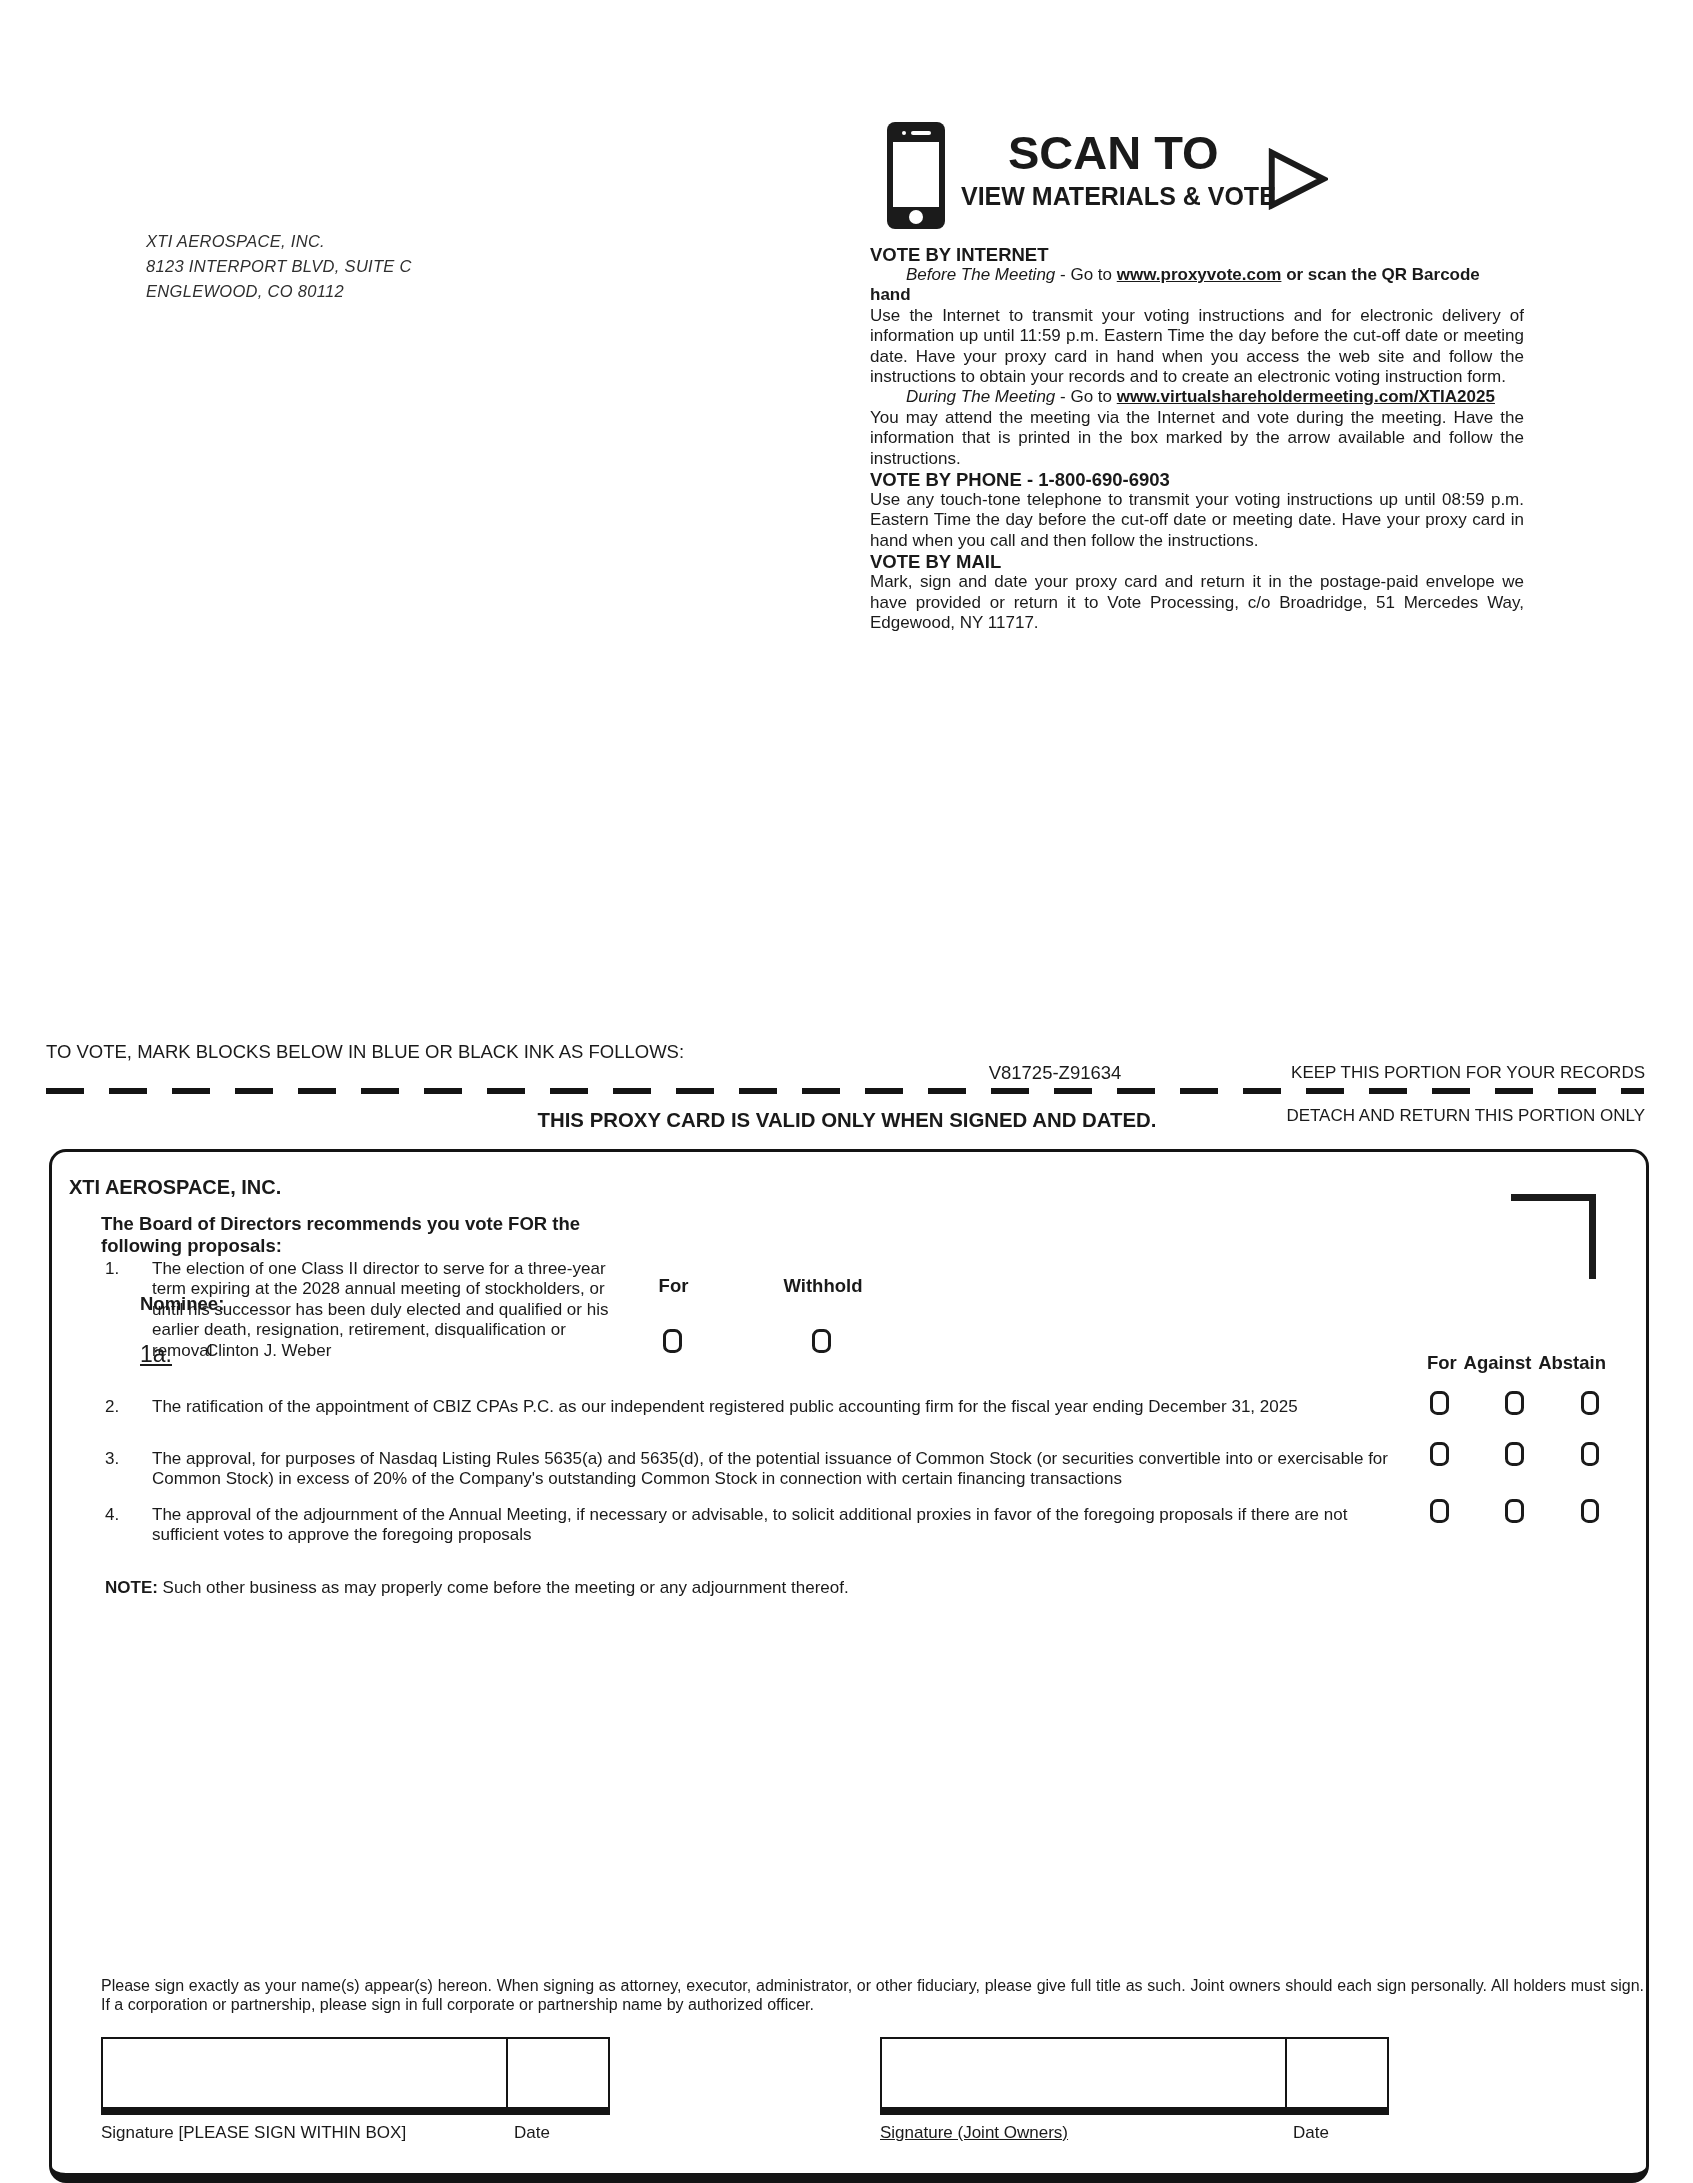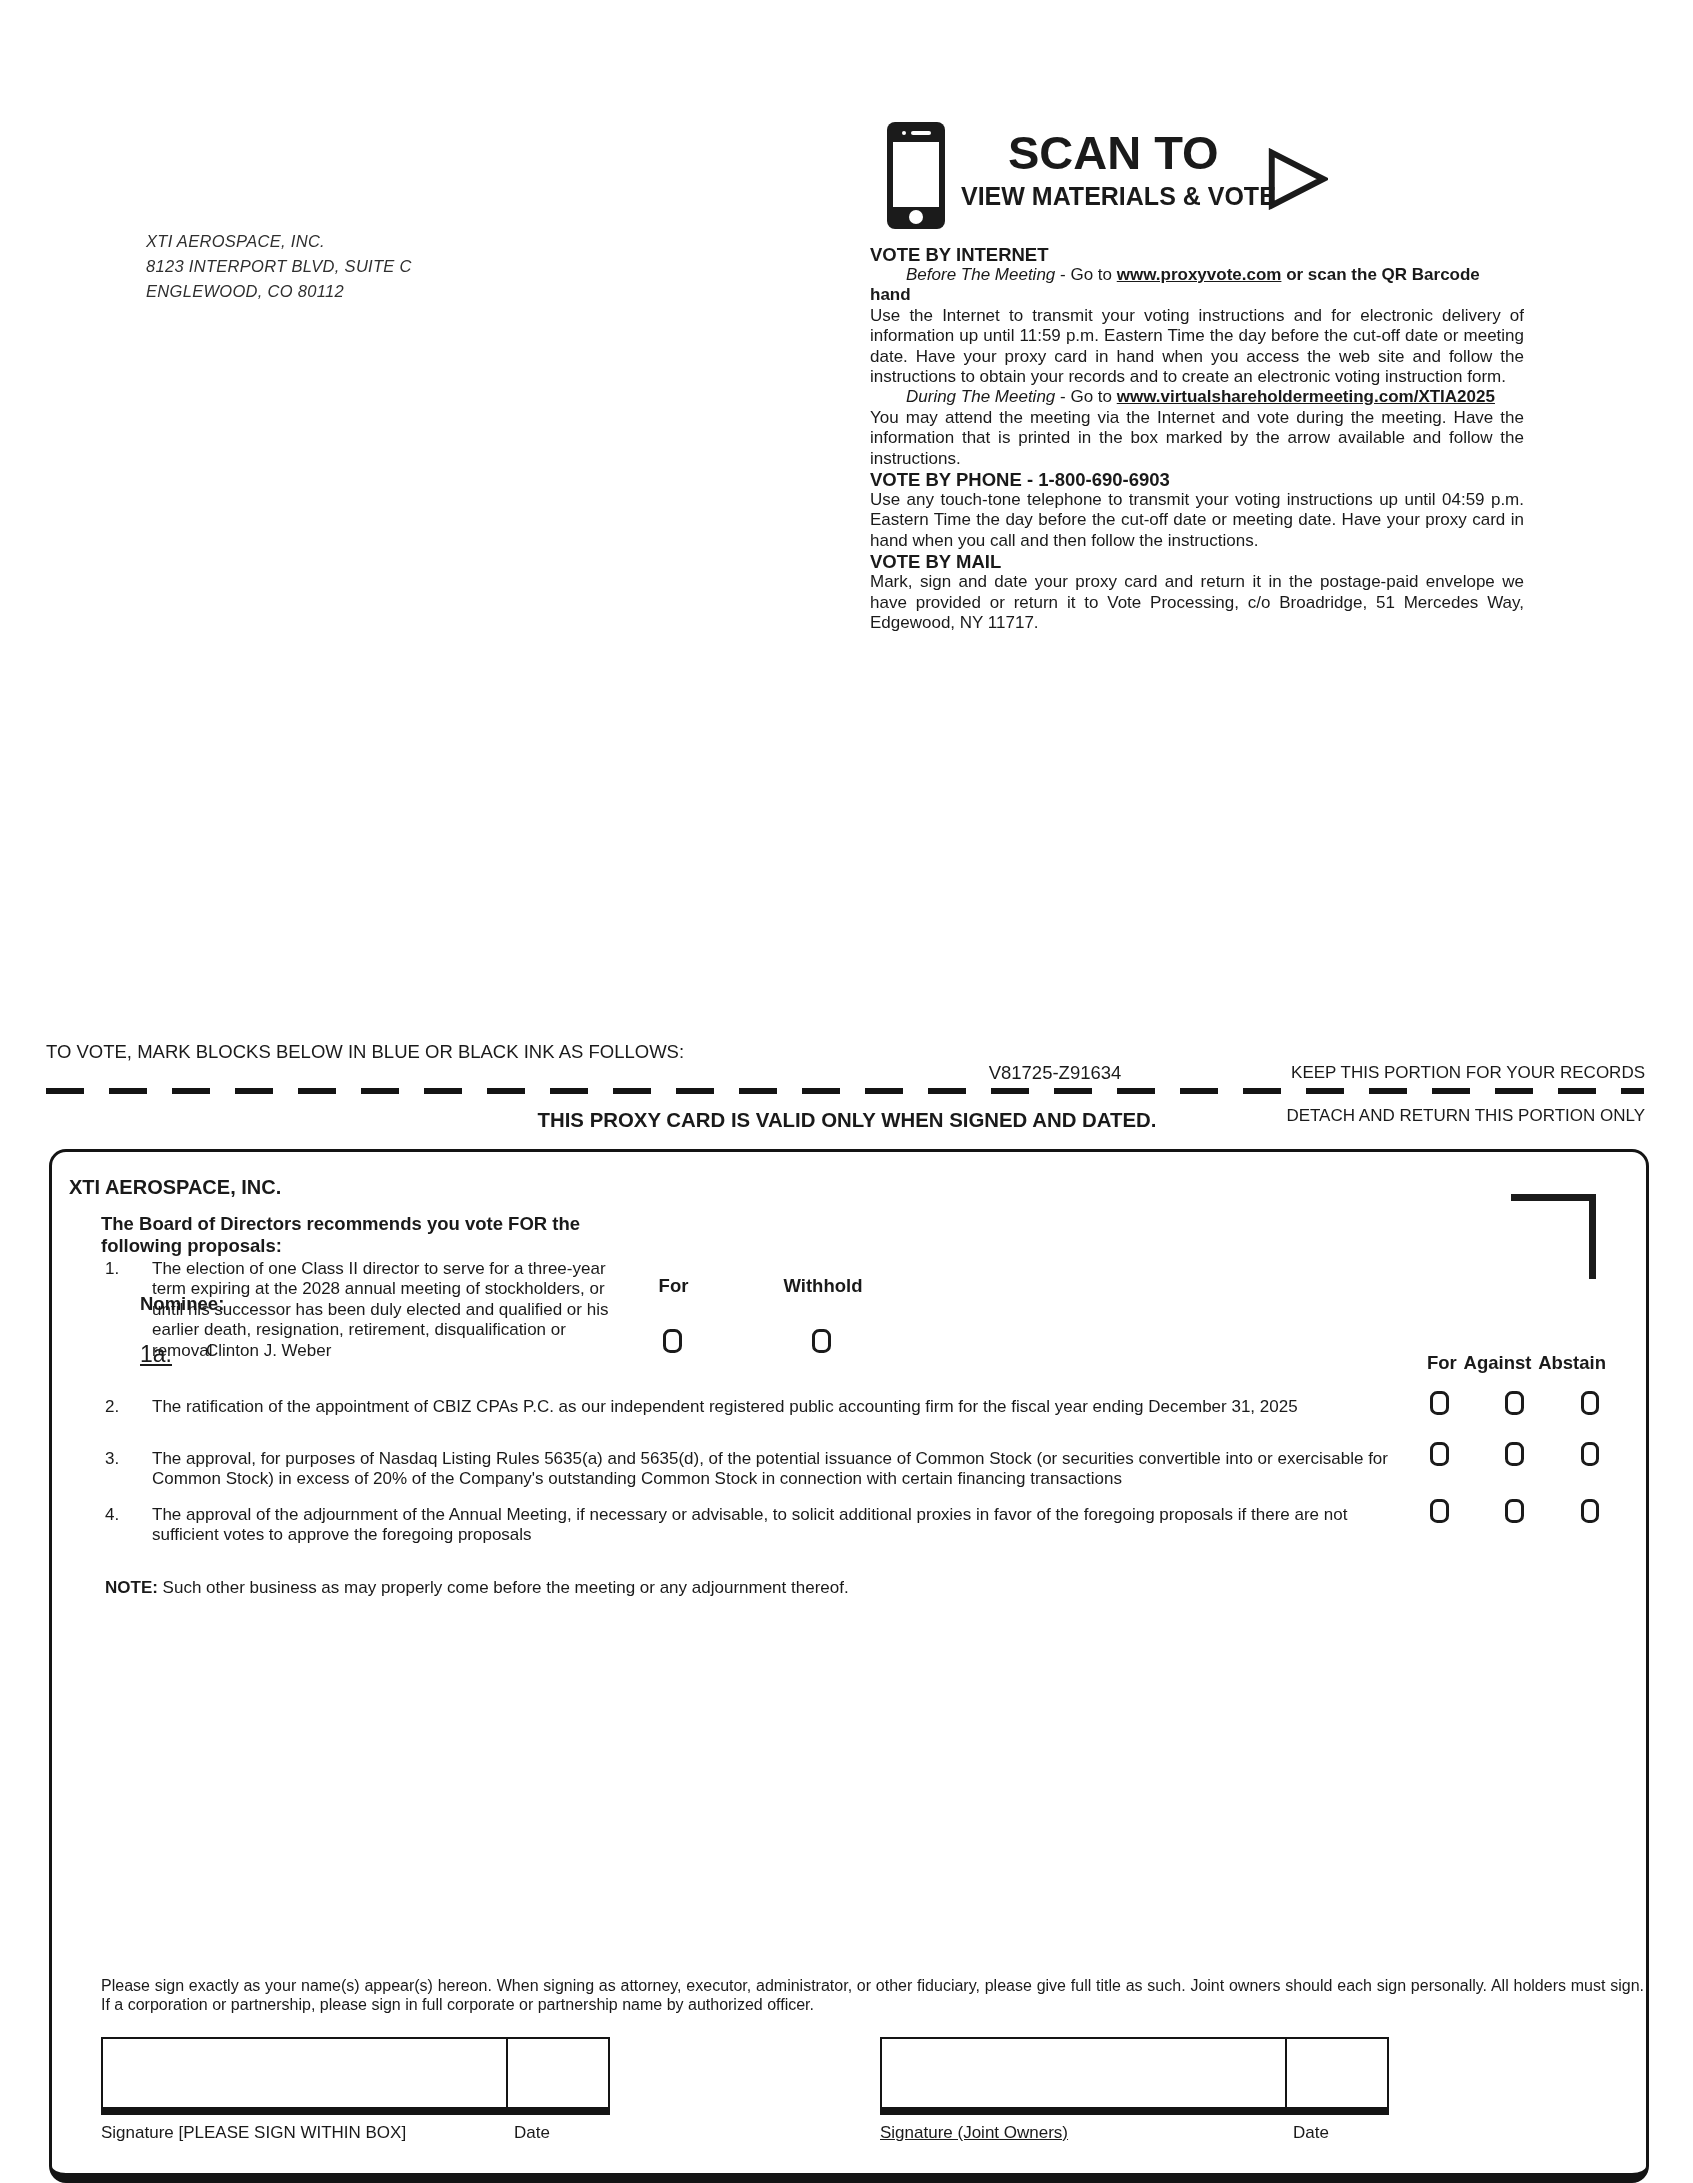--- a/index.html
+++ b/index.html
@@ -102,21 +102,21 @@
     <polygon points="7,7 85,47 7,87" fill="none" stroke="#1b1b1b" stroke-width="9"></polygon>
   </svg>
 
   <div class="abs" id="vote-col">
     <h3>VOTE BY INTERNET</h3>
     <p class="small mt2"><span class="i">Before The Meeting</span><span> - Go to </span><span class="b u">www.proxyvote.com</span><span class="b"> or scan the QR Barcode hand</span></p>
     <p class="small just mt10">Use the Internet to transmit your voting instructions and for electronic delivery of information up until 11:59 p.m. Eastern Time the day before the cut-off date or meeting date. Have your proxy card in hand when you access the web site and follow the instructions to obtain your records and to create an electronic voting instruction form.</p>
     <p class="small mt26"><span class="i">During The Meeting</span><span> - Go to </span><span class="b u">www.virtualshareholdermeeting.com/XTIA2025</span></p>
     <p class="small just mt20">You may attend the meeting via the Internet and vote during the meeting. Have the information that is printed in the box marked by the arrow available and follow the instructions.</p>
     <h3 class="mt26">VOTE BY PHONE - 1-800-690-6903</h3>
-    <p class="small just">Use any touch-tone telephone to transmit your voting instructions up until 04:59 p.m. Eastern Time the day before the cut-off date or meeting date. Have your proxy card in hand when you call and then follow the instructions.</p>
+    <p class="small just">Use any touch-tone telephone to transmit your voting instructions up until 08:59 p.m. Eastern Time the day before the cut-off date or meeting date. Have your proxy card in hand when you call and then follow the instructions.</p>
     <h3 class="mt26">VOTE BY MAIL</h3>
     <p class="small just">Mark, sign and date your proxy card and return it in the postage-paid envelope we have provided or return it to Vote Processing, c/o Broadridge, 51 Mercedes Way, Edgewood, NY 11717.</p>
   </div>
 
   <div class="abs" id="to-vote">TO VOTE, MARK BLOCKS BELOW IN BLUE OR BLACK INK AS FOLLOWS:</div>
   <div class="abs" id="control-number">V81725-Z91634</div>
   <div class="abs" id="keep-portion">KEEP THIS PORTION FOR YOUR RECORDS</div>
   <div class="abs" id="dashed-line"></div>
   <div class="abs" id="valid-line">THIS PROXY CARD IS VALID ONLY WHEN SIGNED AND DATED.</div>
   <div class="abs" id="detach-line">DETACH AND RETURN THIS PORTION ONLY</div>

